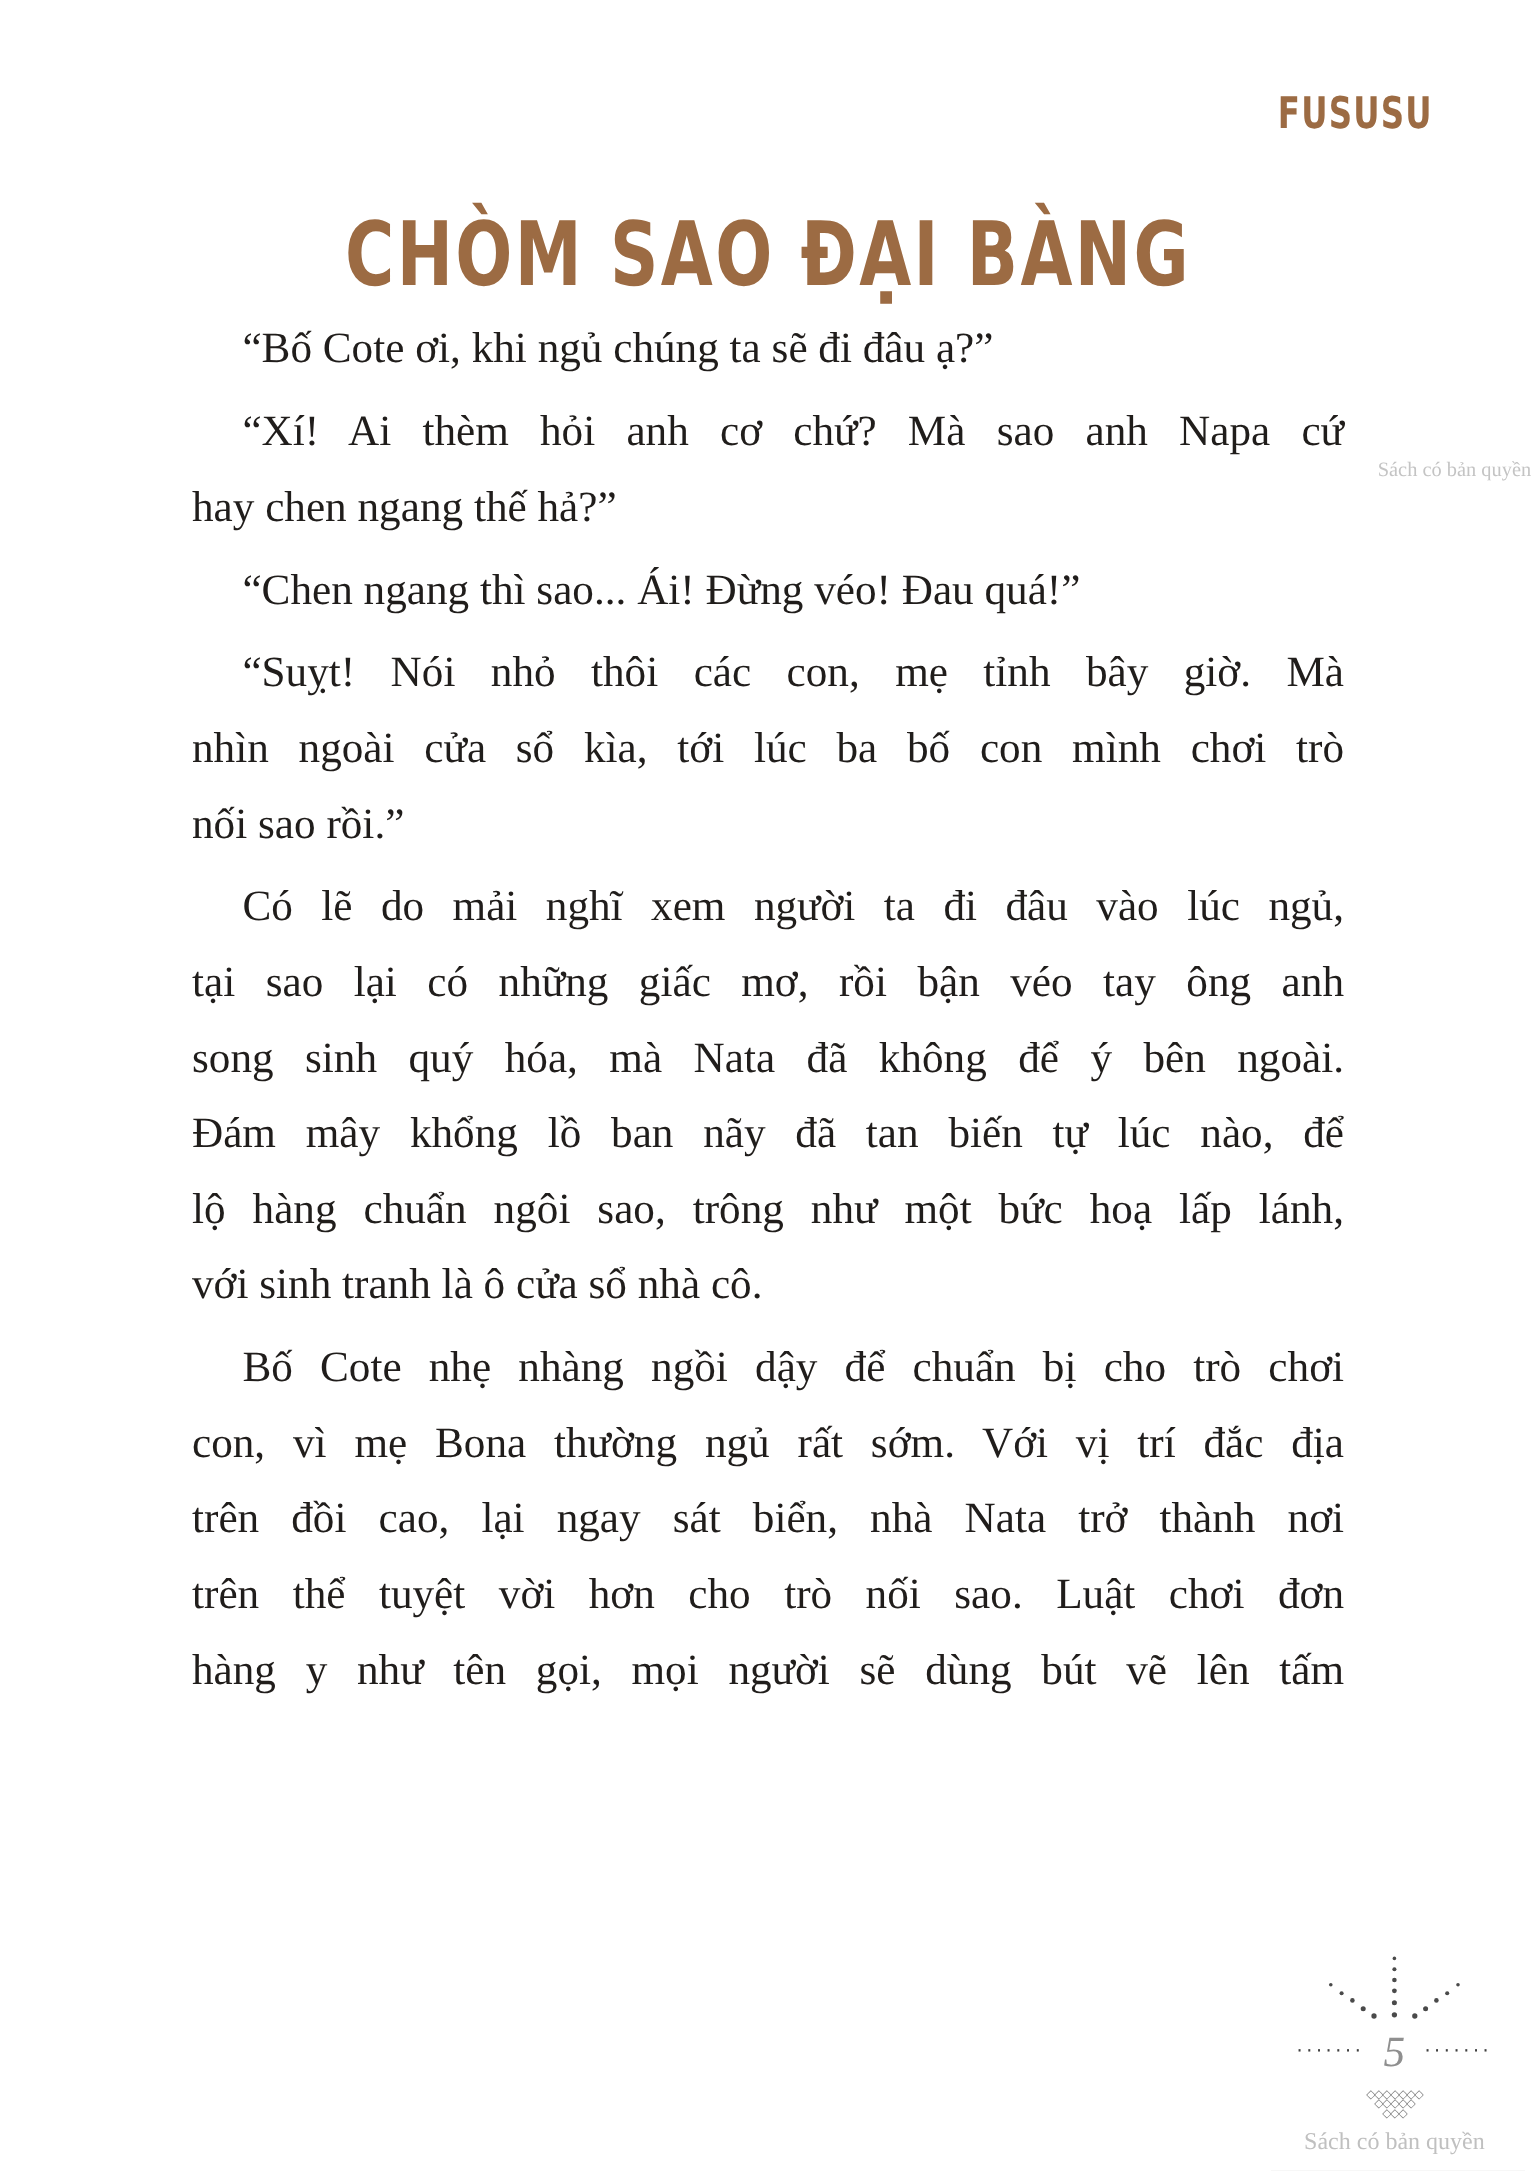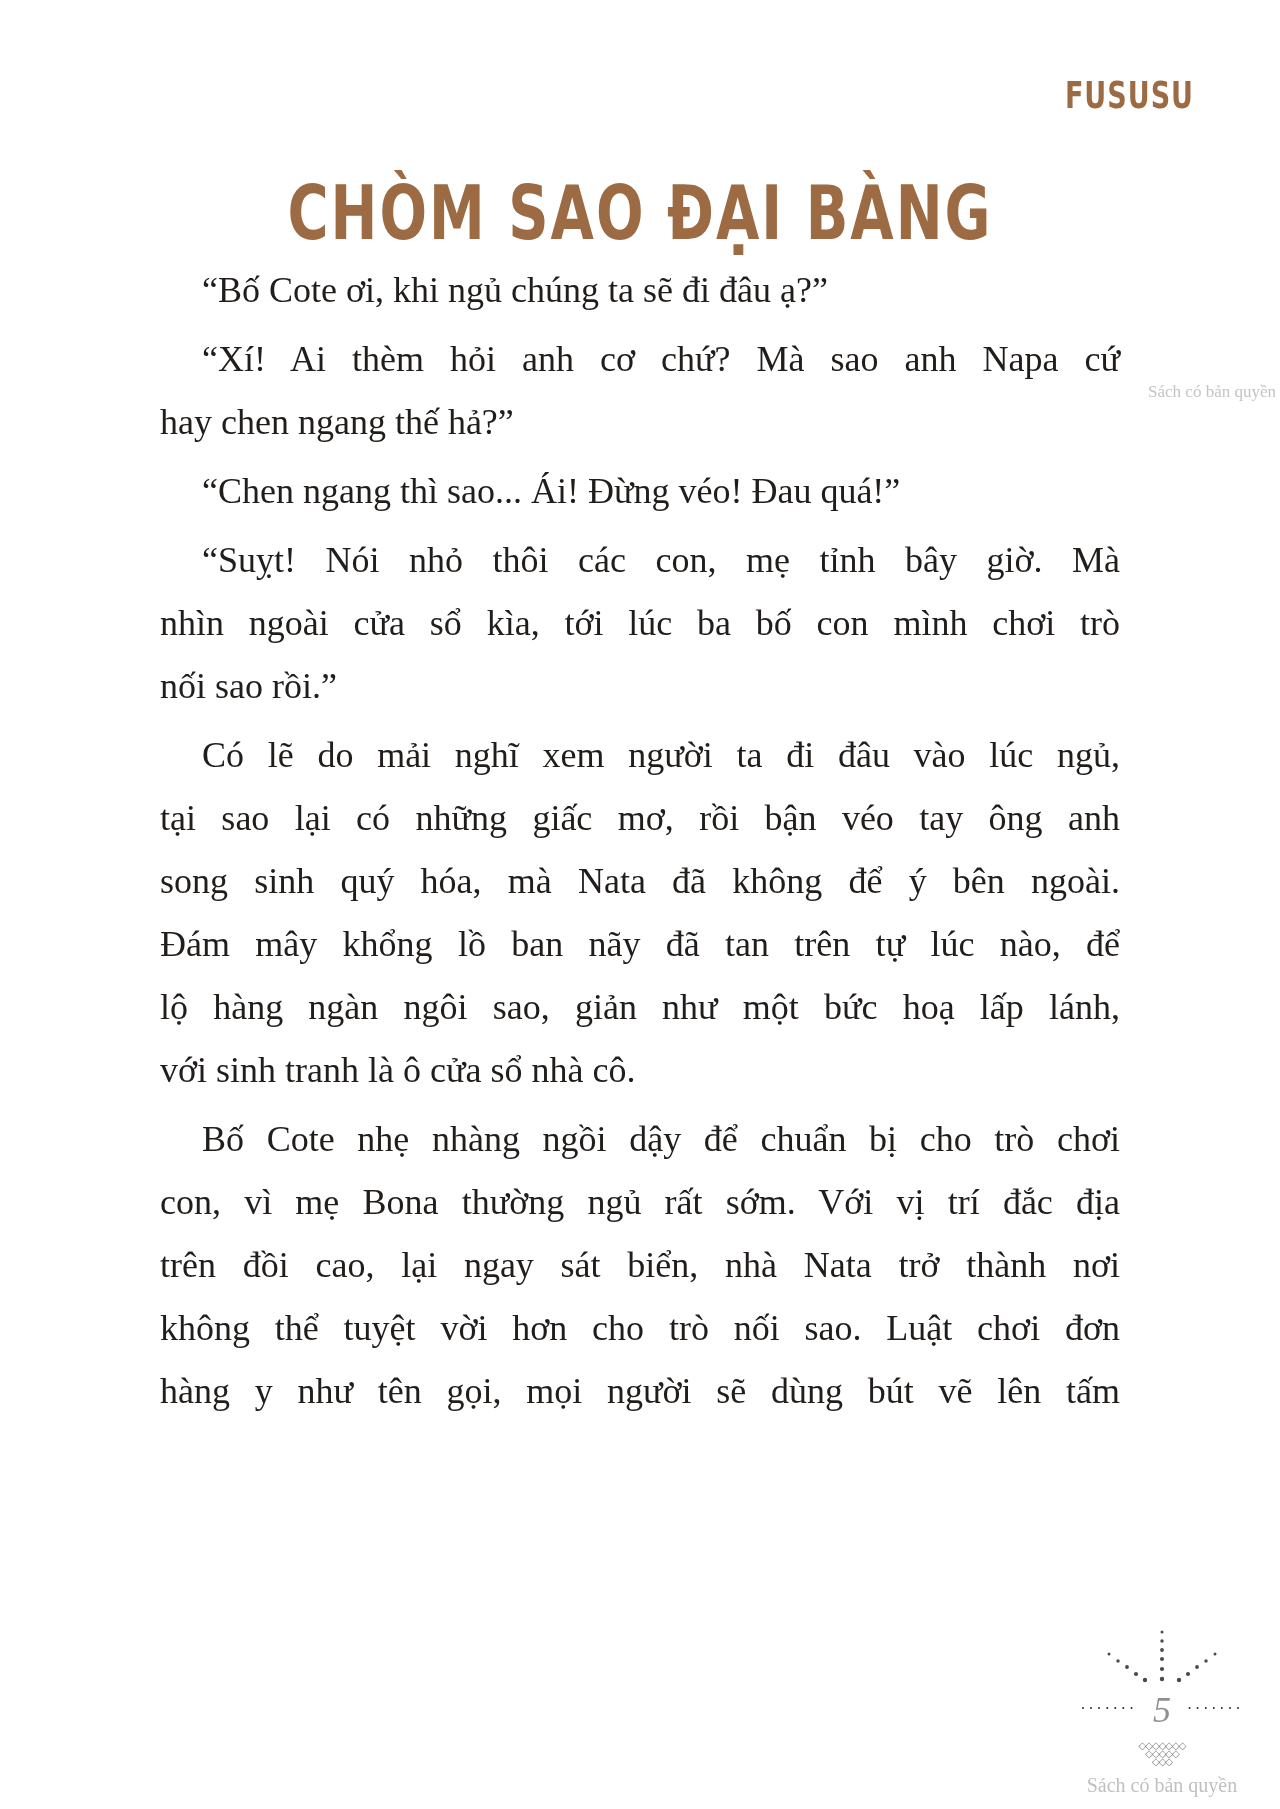--- a/index.html
+++ b/index.html
@@ -101,29 +101,29 @@
       </div>
       <div class="para">
         <div class="line just ind">“Suỵt! Nói nhỏ thôi các con, mẹ tỉnh bây giờ. Mà</div>
         <div class="line just">nhìn ngoài cửa sổ kìa, tới lúc ba bố con mình chơi trò</div>
         <div class="line">nối sao rồi.”</div>
       </div>
       <div class="para">
         <div class="line just ind">Có lẽ do mải nghĩ xem người ta đi đâu vào lúc ngủ,</div>
         <div class="line just">tại sao lại có những giấc mơ, rồi bận véo tay ông anh</div>
         <div class="line just">song sinh quý hóa, mà Nata đã không để ý bên ngoài.</div>
-        <div class="line just">Đám mây khổng lồ ban nãy đã tan trên tự lúc nào, để</div>
-        <div class="line just">lộ hàng ngàn ngôi sao, giản như một bức hoạ lấp lánh,</div>
+        <div class="line just">Đám mây khổng lồ ban nãy đã tan biến tự lúc nào, để</div>
+        <div class="line just">lộ hàng chuẩn ngôi sao, trông như một bức hoạ lấp lánh,</div>
         <div class="line">với sinh tranh là ô cửa sổ nhà cô.</div>
       </div>
       <div class="para">
         <div class="line just ind">Bố Cote nhẹ nhàng ngồi dậy để chuẩn bị cho trò chơi</div>
         <div class="line just">con, vì mẹ Bona thường ngủ rất sớm. Với vị trí đắc địa</div>
         <div class="line just">trên đồi cao, lại ngay sát biển, nhà Nata trở thành nơi</div>
-        <div class="line just">không thể tuyệt vời hơn cho trò nối sao. Luật chơi đơn</div>
+        <div class="line just">trên thể tuyệt vời hơn cho trò nối sao. Luật chơi đơn</div>
         <div class="line just">hàng y như tên gọi, mọi người sẽ dùng bút vẽ lên tấm</div>
       </div>
     </div>
 
   <div class="wm-side">Sách có bản quyền</div>
 
   <div class="footer">
     <svg class="rays" width="170" height="62" viewBox="0 0 170 62">
       <g fill="#4a4a4a">
         <circle cx="85" cy="4" r="1.5"></circle>

